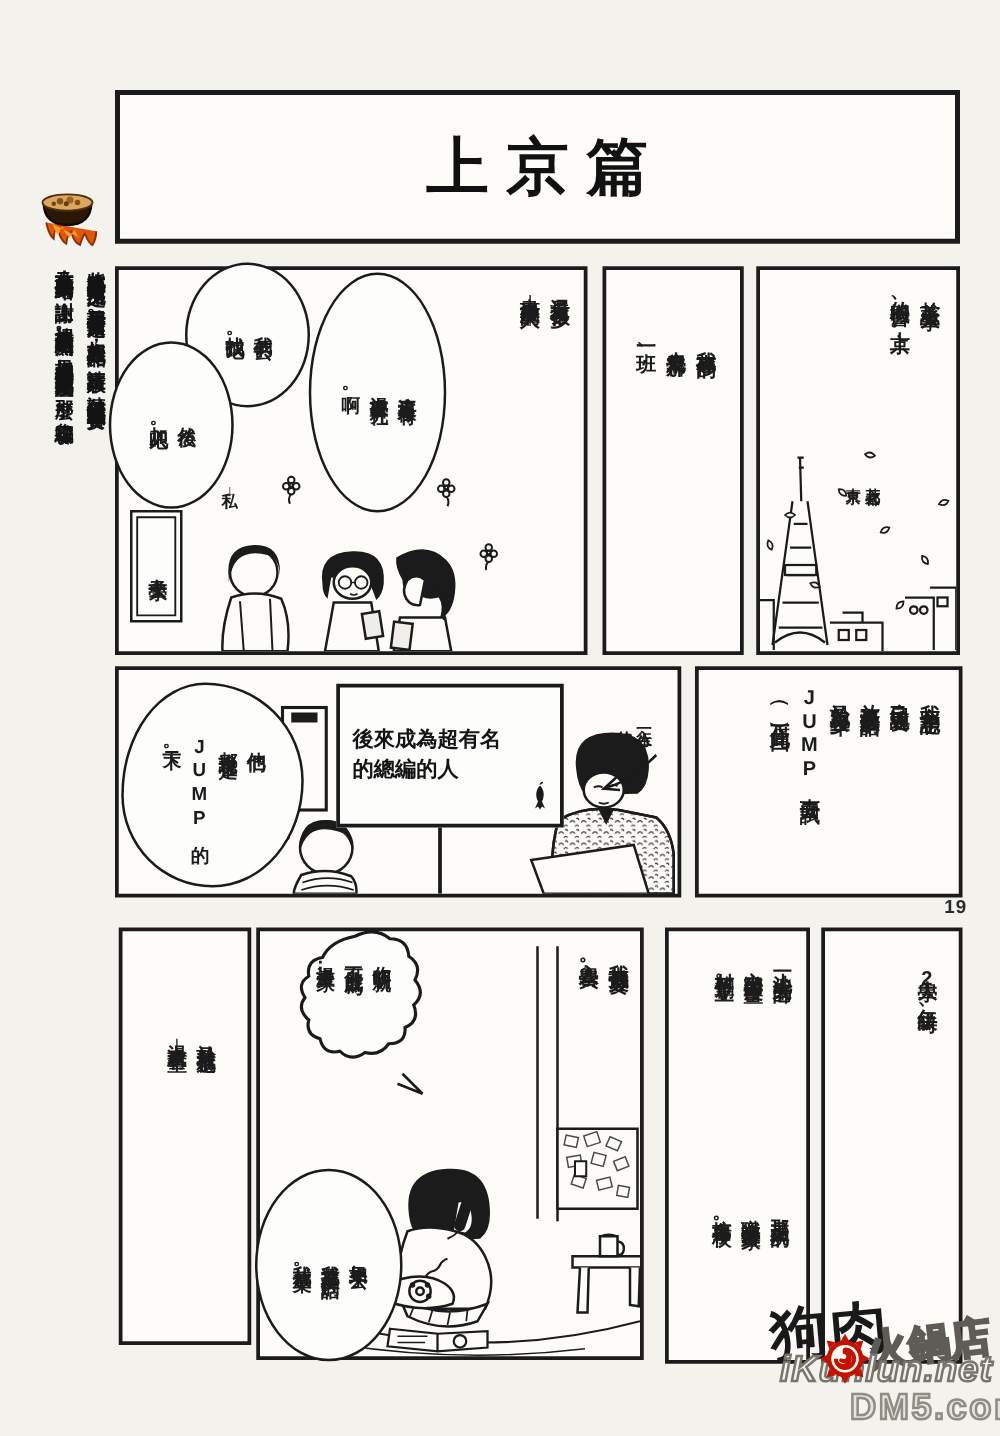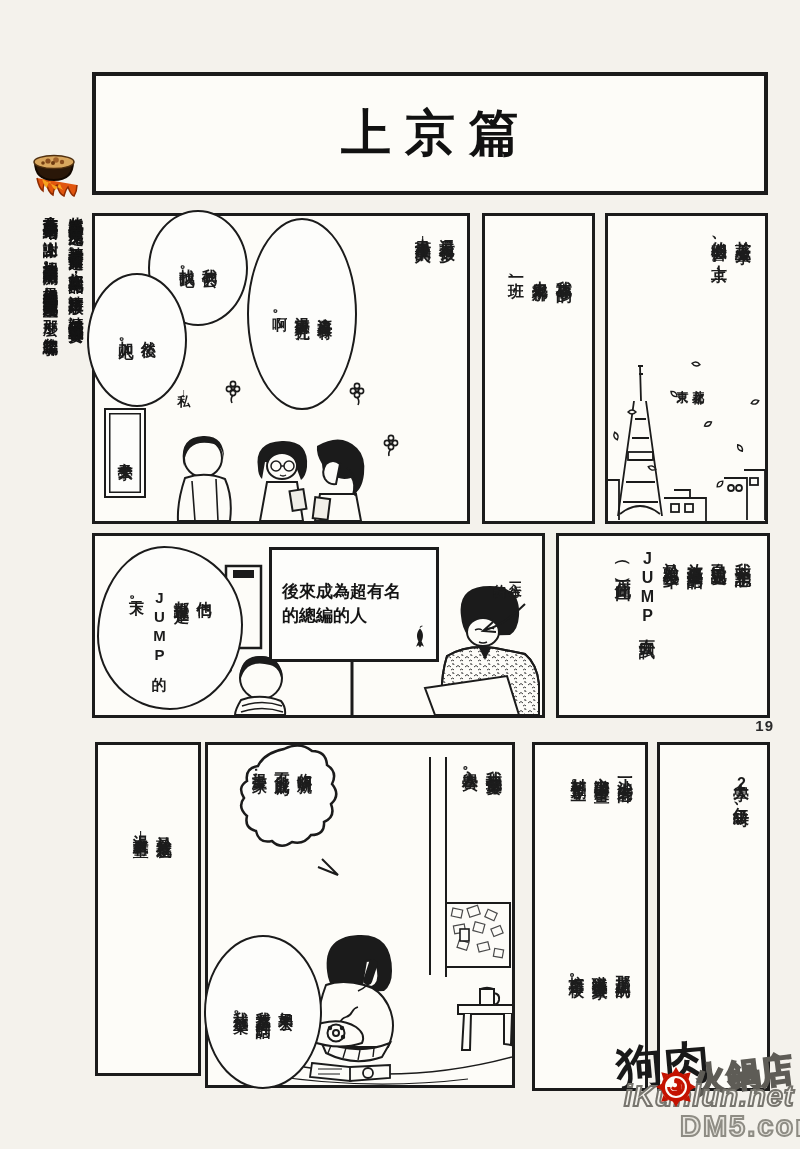--- a/index.html
+++ b/index.html
@@ -17,21 +17,21 @@
   .bubble{position:absolute;background:#fdfdfb;border:2.5px solid #1b1b1b;border-radius:50%;
           display:flex;align-items:center;justify-content:center;z-index:3;}
   .bubble .vtext{position:static;}
   .thought{border-radius:46% 54% 50% 50%/55% 48% 52% 45%;}
   .narr{z-index:2;}
   .sign-box{position:absolute;background:#fdfdfb;border:2.5px solid #1b1b1b;
             box-shadow:inset 0 0 0 3px #fdfdfb, inset 0 0 0 4.5px #1b1b1b;
             display:flex;align-items:center;justify-content:center;z-index:3;}
   .caption-box{position:absolute;background:#fdfdfb;border:3px solid #1b1b1b;
             font-weight:bold;font-size:17px;line-height:1.45;white-space:pre-line;
-            padding:5px 24px 5px 10px;color:#141414;z-index:3;}
+            padding:5px 36px 5px 10px;color:#141414;z-index:3;}
   .note{line-height:1.25;letter-spacing:1px;}
   .pageno{position:absolute;left:742px;top:717px;width:32px;text-align:right;
           font-size:15px;font-weight:bold;color:#2a2a2a;letter-spacing:1px;}
   .disclaimer{position:absolute;left:31px;top:205px;width:58px;height:885px;
           font-size:15px;letter-spacing:1px;line-height:1.7;color:#141414;}
   
   .wm{position:absolute;z-index:9;font-weight:bold;}
   .wm-solid{left:616px;top:1034px;font-size:46px;color:#191919;transform:rotate(-5deg);letter-spacing:2px;}
   .wm-outline{left:694px;top:1053px;font-size:33px;color:#faf8f2;-webkit-text-stroke:2px #5e5c56;
               text-shadow:0 0 1px #5e5c56;transform:rotate(-7deg);}

